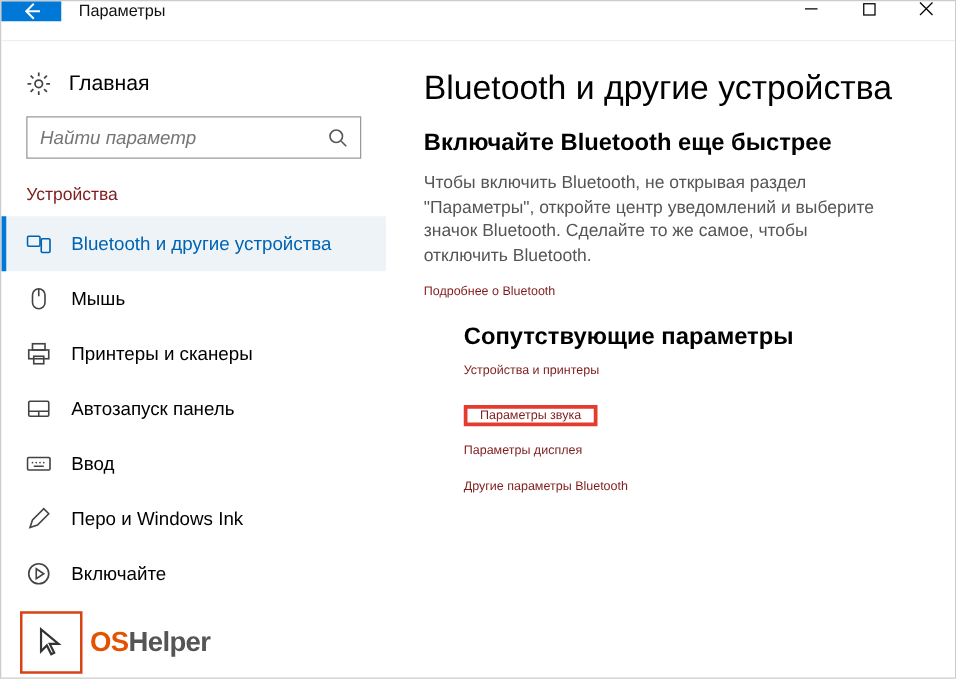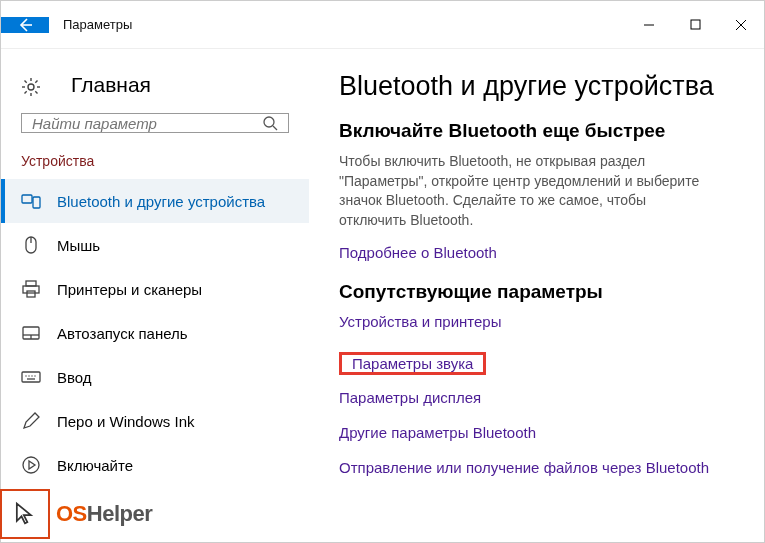--- a/index.html
+++ b/index.html
@@ -6,23 +6,23 @@
   body {
     font-family: "Segoe UI", Tahoma, sans-serif;
     background: #fff;
     color: #000;
     width: 765px;
     height: 543px;
     overflow: hidden;
     border: 1px solid #ccc;
   }
   .titlebar {
-    height: 48px;
-    display: flex;
-    align-items: center;
+    height: 32px;
+    display: flex;
+    align-items: flex-start;
     border-bottom: 1px solid #eee;
   }
   .back-btn {
     width: 48px;
     background: #0078d7;
     display: flex;
     align-items: center;
     justify-content: center;
     color: #fff;
   }
@@ -48,31 +48,31 @@
     display: flex;
     height: calc(100% - 32px);
   }
   .sidebar {
     width: 308px;
     padding: 18px 0 0 0;
     overflow: hidden;
   }
   .home-row {
     display: flex;
-    align-items: flex-end;
+    align-items: flex-start;
     padding: 6px 20px 16px 20px;
-    gap: 30px;
-    font-size: 21px;
+    gap: 14px;
+    font-size: 17px;
   }
   .home-row svg { flex-shrink: 0; }
   .search-wrap {
     padding: 0 20px 20px 20px;
   }
   .search-box {
-    height: 20px;
+    height: 34px;
     border: 1px solid #999;
     display: flex;
     align-items: center;
     padding: 0 10px;
   }
   .search-box input {
     flex: 1;
     border: none;
     outline: none;
     font-size: 15px;
@@ -123,37 +123,37 @@
   }
   .desc {
     font-size: 14px;
     color: #555;
     line-height: 1.4;
     margin-bottom: 14px;
     max-width: 370px;
   }
   .link {
     display: block;
-    color: #4c1d95;
-    font-size: 15px;
+    color: #7f1d1d;
+    font-size: 10px;
     margin-bottom: 18px;
     cursor: pointer;
   }
-  .section2 { margin-top: 20px; }
+  .section2 { margin-top: 20px; margin-left: 32px; }
   .highlight-box {
     display: inline-block;
     border: 3px solid #e53a2e;
     padding: 0 10px;
     margin: 4px 0 14px 0;
   }
   .highlight-box .link { margin-bottom: 0; }
 
   .watermark {
     position: absolute;
-    left: 0;
+    left: 16px;
     bottom: 4px;
     pointer-events: none;
     display: flex;
     align-items: center;
     gap: 6px;
   }
   .watermark .cursor-box {
     width: 50px; height: 50px;
     border: 2px solid #d84315;
     background: rgba(255,255,255,0.7);
@@ -292,21 +292,20 @@
     <a class="link">Подробнее о Bluetooth</a>
 
     <div class="section2">
       <h2>Сопутствующие параметры</h2>
       <a class="link">Устройства и принтеры</a>
       <div class="highlight-box">
         <a class="link">Параметры звука</a>
       </div>
       <a class="link">Параметры дисплея</a>
       <a class="link">Другие параметры Bluetooth</a>
-      <a class="link">Отправление или получение файлов через Bluetooth</a>
     </div>
   </div>
 </div>
 
 <div class="watermark">
   <div class="cursor-box">
     <svg width="28" height="28" viewBox="0 0 24 24">
         <path d="M5 3 L5 18 L9 14 L12 20 L14 19 L11 13 L17 13 Z" stroke="#333" stroke-width="1.5" fill="none"></path>
       </svg>
   </div>

